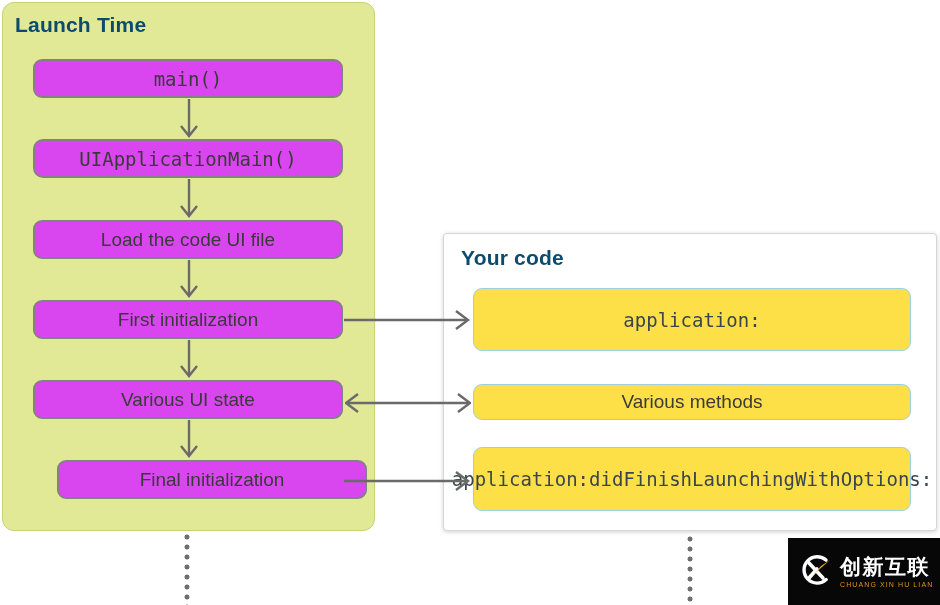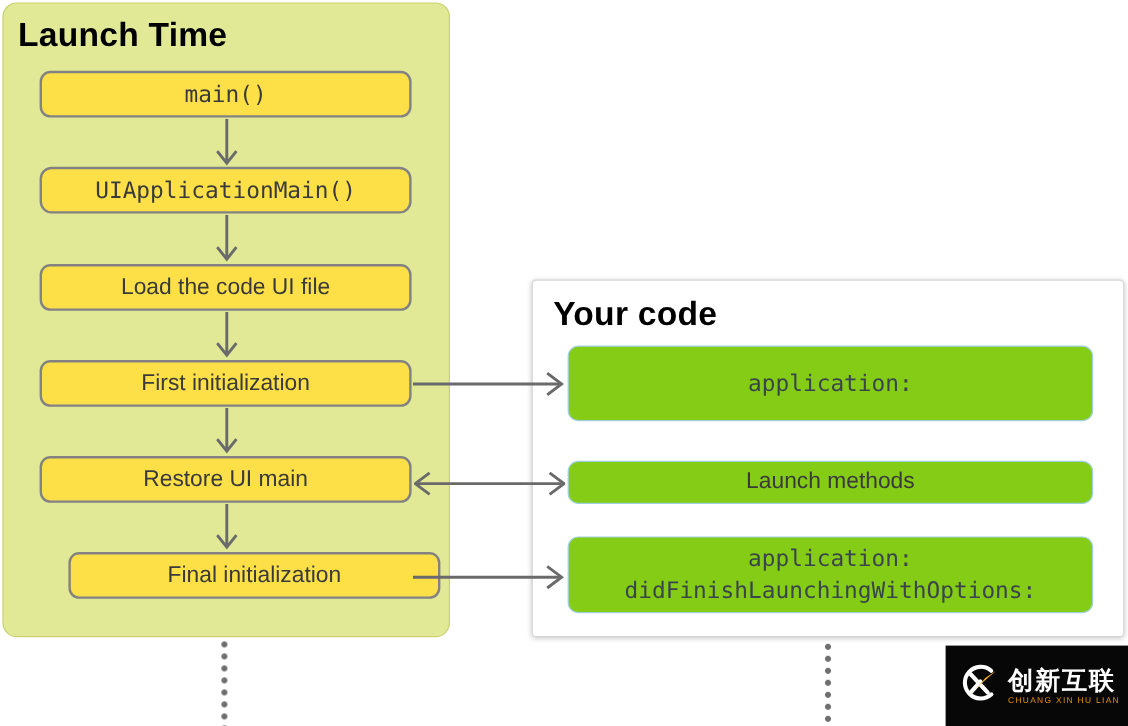--- a/index.html
+++ b/index.html
@@ -7,41 +7,41 @@
     position:relative;width:940px;height:605px;background:#ffffff;overflow:hidden;
     font-family:"Liberation Sans","DejaVu Sans",sans-serif;color:#333;
   }
   
   .launch-panel{
     position:absolute;left:2px;top:2px;width:371px;height:527px;
     background:#e2e996;border:1px solid #c9d272;border-radius:12px;
   }
   .panel-title{
     position:absolute;left:12px;top:10px;
-    font-size:28px;font-weight:bold;color:#000000;letter-spacing:.2px;
+    font-size:21px;font-weight:bold;color:#0c4a6e;letter-spacing:.2px;
   }
   .step{
     position:absolute;left:30px;width:306px;height:35px;
-    background:#fde047;border:2px solid #828282;border-radius:9px;
+    background:#d946ef;border:2px solid #828282;border-radius:9px;
     display:flex;align-items:center;justify-content:center;
     font-size:19px;color:#3a3a3a;
   }
   .mono{font-family:"DejaVu Sans Mono","Liberation Mono",monospace;}
   .v-arrow{position:absolute;left:173px;width:26px;}
   
   .code-panel{
     position:absolute;left:443px;top:233px;width:492px;height:296px;
     background:#ffffff;border:1px solid #d6d6d6;border-radius:4px;
     box-shadow:0 1px 4px rgba(0,0,0,.18);
   }
   .code-panel .panel-title{left:17px;top:12px;}
   .codebox{
     position:absolute;left:29px;width:436px;
-    background:#84cc16;border:1.5px solid #a0d0de;border-radius:9px;
-    display:flex;flex-direction:column;align-items:center;justify-content:center;
+    background:#fde047;border:1.5px solid #a0d0de;border-radius:9px;
+    display:flex;align-items:center;justify-content:center;
     color:#39454a;font-size:19px;
   }
   .codebox .ln{line-height:26px;white-space:pre;}
   
   .h-arrow{position:absolute;}
   svg.arrow{display:block;}
   
   .dots{
     position:absolute;width:10px;
     background-image:radial-gradient(circle at 5px 5px,#6f6f6f 2.2px,rgba(255,255,255,.95) 2.8px 4.1px,rgba(255,255,255,0) 4.8px);
@@ -67,21 +67,21 @@
 
 <div class="stage">
 
   <div class="launch-panel">
     <div class="panel-title">Launch Time</div>
 
     <div class="step mono" style="top:56px;">main()</div>
     <div class="step mono" style="top:136px;border-radius:10px;">UIApplicationMain()</div>
     <div class="step" style="top:217px;">Load the code UI file</div>
     <div class="step" style="top:297px;">First initialization</div>
-    <div class="step" style="top:377px;">Restore UI main</div>
+    <div class="step" style="top:377px;">Various UI state</div>
     <div class="step" style="top:457px;margin-left:24px;">Final initialization</div>
 
     <div class="v-arrow" style="top:96px;">
       <svg class="arrow" width="26" height="40" viewBox="0 0 26 40">
           <g stroke="#6a6a6a" stroke-width="2.4" fill="none">
             <line x1="13" y1="0" x2="13" y2="35"></line>
             <polyline points="5,27 13,37 21,27"></polyline>
           </g>
         </svg>
     </div>
@@ -120,21 +120,21 @@
   </div>
 
   <div class="code-panel">
     <div class="panel-title">Your code</div>
 
     <div class="codebox mono" style="top:54px;height:61px;">
       <span class="ln">application:</span>
     </div>
 
     <div class="codebox" style="top:150px;height:34px;">
-      <span class="ln" style="color:#3a3a3a;">Launch methods</span>
+      <span class="ln" style="color:#3a3a3a;">Various methods</span>
     </div>
 
     <div class="codebox mono" style="top:213px;height:62px;">
       <span class="ln">application:</span>
       <span class="ln">didFinishLaunchingWithOptions:</span>
     </div>
   </div>
 
   <div class="h-arrow" style="left:344px;top:308px;">
     <svg class="arrow" width="126" height="24" viewBox="0 0 126 24">

